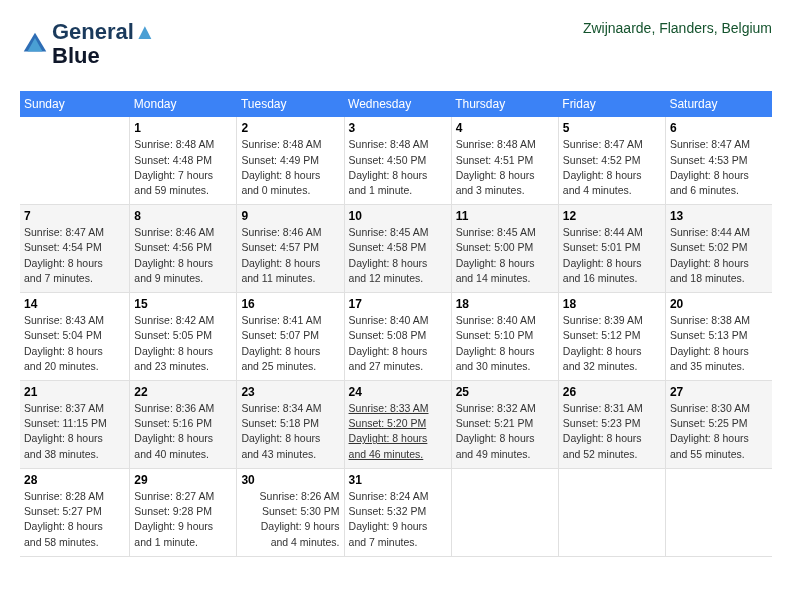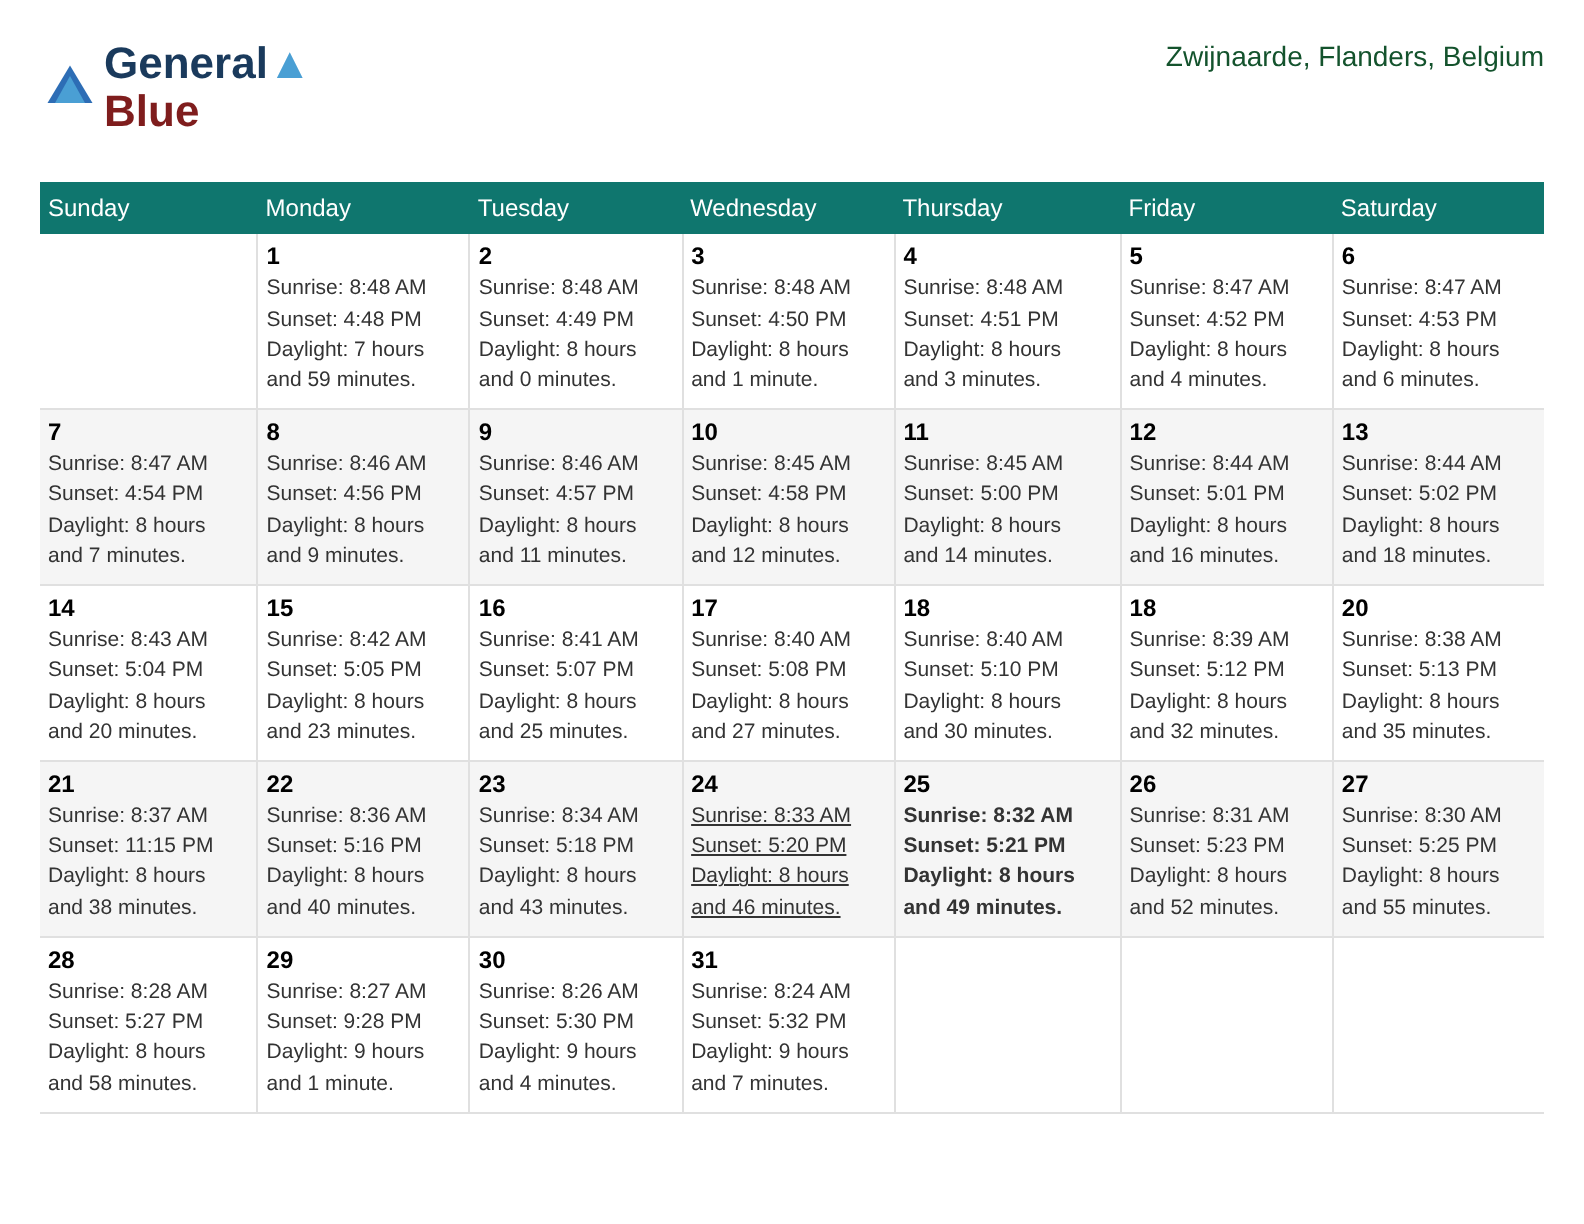--- a/index.html
+++ b/index.html
@@ -45,21 +45,21 @@
     .subtitle {
       font-size: 14px;
       color: #14532d;
     }
     table {
       width: 100%;
       border-collapse: collapse;
       font-size: 11px;
     }
     thead th {
-      background-color: #0f766e;
+      background-color: #3b82f6;
       color: #fff;
       padding: 6px 4px;
       text-align: left;
       font-size: 12px;
       font-weight: normal;
     }
     tbody tr {
       border-bottom: 1px solid #e0e0e0;
     }
     tbody td {
@@ -91,21 +91,21 @@
 <body>
 
 <div class="header">
   <div class="logo">
     <svg class="logo-icon" viewBox="0 0 40 40">
       <polygon points="20,5 35,30 5,30" fill="#2d6db5"></polygon>
       <polygon points="20,12 30,30 10,30" fill="#4a9fd4"></polygon>
     </svg>
     <div class="logo-text">
       <div>General<span>▲</span></div>
-      <div style="color:#7f1d1d">Blue</div>
+      <div style="color:#0f172a">Blue</div>
     </div>
   </div>
   <div class="title-area">
     <div class="subtitle">Zwijnaarde, Flanders, Belgium</div>
   </div>
 </div>
 
 <table>
   <thead>
     <tr>
@@ -290,21 +290,21 @@
         </td>
         <td>
           <span class="day-num">24</span>
           <div class="day-info" style="white-space: pre-line; text-decoration: underline;">Sunrise: 8:33 AM
 Sunset: 5:20 PM
 Daylight: 8 hours
 and 46 minutes.</div>
         </td>
         <td>
           <span class="day-num">25</span>
-          <div class="day-info" style="white-space: pre-line; font-weight: bold;">Sunrise: 8:32 AM
+          <div class="day-info" style="white-space: pre-line;">Sunrise: 8:32 AM
 Sunset: 5:21 PM
 Daylight: 8 hours
 and 49 minutes.</div>
         </td>
         <td>
           <span class="day-num">26</span>
           <div class="day-info" style="white-space: pre-line;">Sunrise: 8:31 AM
 Sunset: 5:23 PM
 Daylight: 8 hours
 and 52 minutes.</div>
@@ -327,21 +327,21 @@
         </td>
         <td>
           <span class="day-num">29</span>
           <div class="day-info" style="white-space: pre-line;">Sunrise: 8:27 AM
 Sunset: 9:28 PM
 Daylight: 9 hours
 and 1 minute.</div>
         </td>
         <td>
           <span class="day-num">30</span>
-          <div class="day-info" style="white-space: pre-line;">Sunrise: 8:26 AM
+          <div class="day-info" style="white-space: pre-line; text-align: right;">Sunrise: 8:26 AM
 Sunset: 5:30 PM
 Daylight: 9 hours
 and 4 minutes.</div>
         </td>
         <td>
           <span class="day-num">31</span>
           <div class="day-info" style="white-space: pre-line;">Sunrise: 8:24 AM
 Sunset: 5:32 PM
 Daylight: 9 hours
 and 7 minutes.</div>

